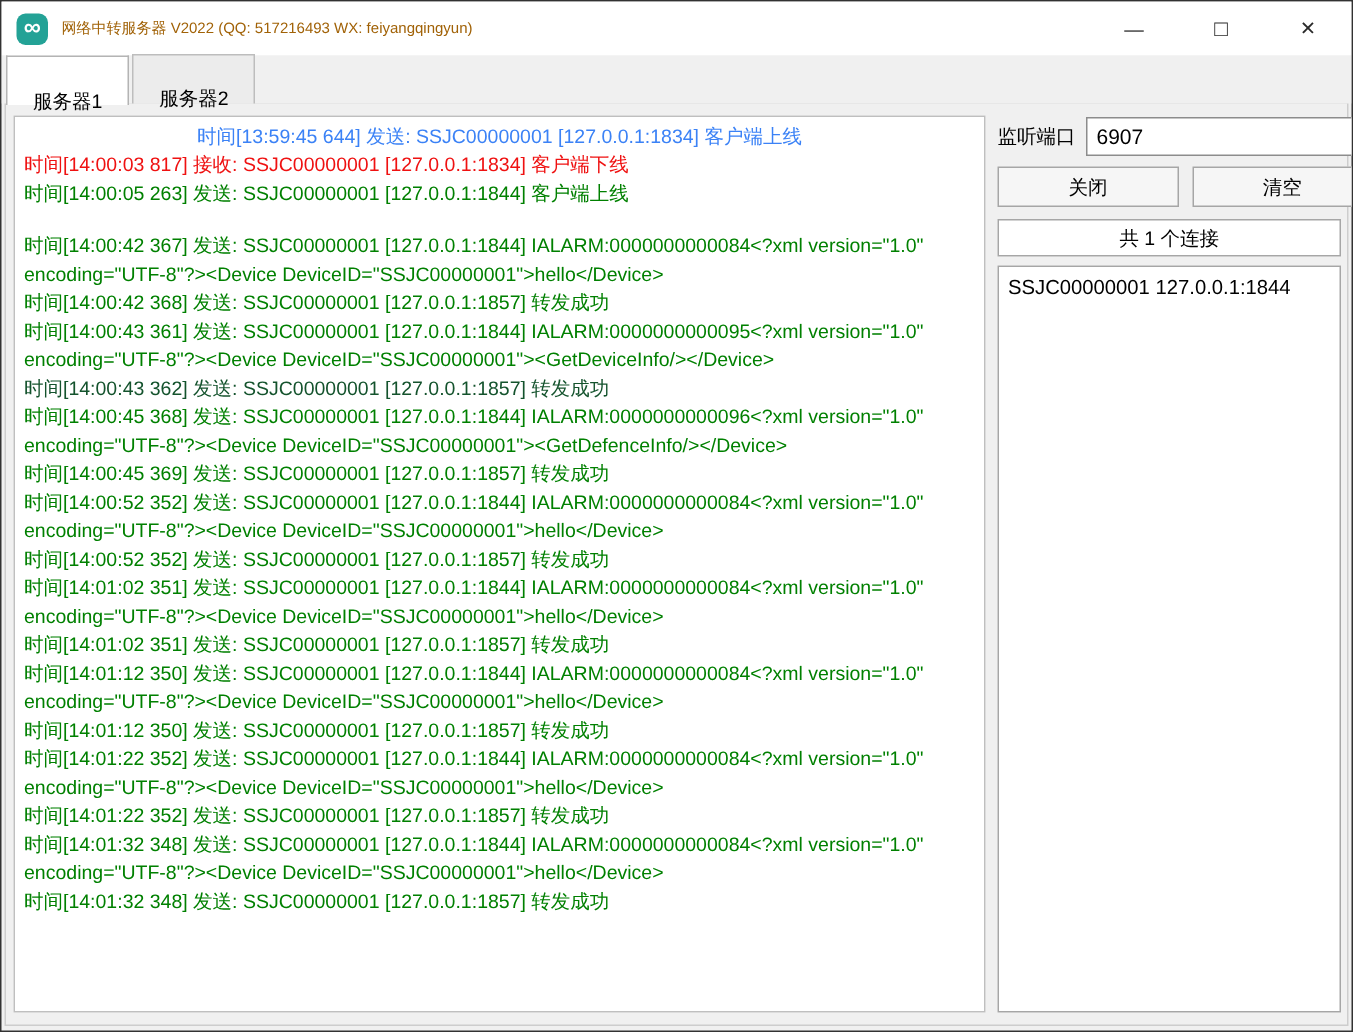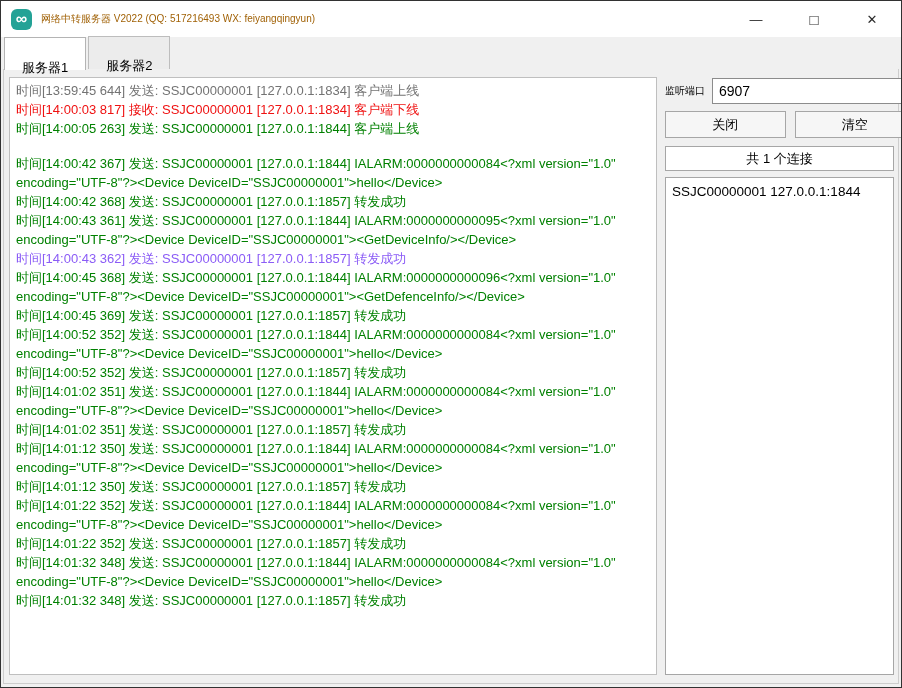--- a/index.html
+++ b/index.html
@@ -31,21 +31,21 @@
 
   
   .log-panel { position:absolute; left:8px; top:76px; width:648px; height:598px;
                background:#fff; border:1px solid #bfbfbf; padding:3px 6px;
                font-size:13px; line-height:19px; overflow:hidden; z-index:2; }
   .log-line { white-space:pre-wrap; overflow-wrap:break-word; word-break:break-word; }
 
   
   .listen-row { position:absolute; left:664px; top:77px; width:229px; height:26px;
                 display:flex; align-items:center; z-index:2; }
-  .listen-label { font-size:10px; color:#000; flex:0 0 auto; margin-right:7px; }
+  .listen-label { font-size:13px; color:#000; flex:0 0 auto; margin-right:7px; }
   .port-input { flex:1 1 auto; height:26px; border:1px solid #8c8c8c; background:#fff;
                 font-family:inherit; font-size:14px; color:#000; padding:0 6px; outline:none; }
 
   .btn-row { position:absolute; left:664px; top:110px; width:250px; height:27px;
              display:flex; gap:9px; z-index:2; }
   .push-btn { flex:1 1 0; height:27px; background:#f6f6f6; border:1px solid #a6a6a6;
               font-family:inherit; font-size:13px; color:#000; display:flex;
               align-items:center; justify-content:center; cursor:default; }
 
   .count-box { position:absolute; left:664px; top:145px; width:229px; height:25px;
@@ -73,27 +73,27 @@
   </div>
 
   <div class="tabbar">
     <div class="tab active">服务器1</div>
     <div class="tab">服务器2</div>
   </div>
 
   <div class="pane"></div>
 
   <div class="log-panel">
-      <div class="log-line" style="color: #737373;">时间[13:59:45 644] 发送: SSJC00000001 [127.0.0.1:1834] 客户端上线</div>
+      <div class="log-line" style="color: #3b82f6; text-align: center;">时间[13:59:45 644] 发送: SSJC00000001 [127.0.0.1:1834] 客户端上线</div>
       <div class="log-line" style="color: rgb(239, 17, 17);">时间[14:00:03 817] 接收: SSJC00000001 [127.0.0.1:1834] 客户端下线</div>
       <div class="log-line" style="color: rgb(0, 128, 0);">时间[14:00:05 263] 发送: SSJC00000001 [127.0.0.1:1844] 客户端上线</div>
       <div class="log-line" style="color: rgb(0, 128, 0); margin-top: 16px;">时间[14:00:42 367] 发送: SSJC00000001 [127.0.0.1:1844] IALARM:0000000000084&lt;?xml version="1.0" encoding="UTF-8"?&gt;&lt;Device DeviceID="SSJC00000001"&gt;hello&lt;/Device&gt;</div>
       <div class="log-line" style="color: rgb(0, 128, 0);">时间[14:00:42 368] 发送: SSJC00000001 [127.0.0.1:1857] 转发成功</div>
       <div class="log-line" style="color: rgb(0, 128, 0);">时间[14:00:43 361] 发送: SSJC00000001 [127.0.0.1:1844] IALARM:0000000000095&lt;?xml version="1.0" encoding="UTF-8"?&gt;&lt;Device DeviceID="SSJC00000001"&gt;&lt;GetDeviceInfo/&gt;&lt;/Device&gt;</div>
-      <div class="log-line" style="color: #8b5cf6;">时间[14:00:43 362] 发送: SSJC00000001 [127.0.0.1:1857] 转发成功</div>
+      <div class="log-line" style="color: #14532d;">时间[14:00:43 362] 发送: SSJC00000001 [127.0.0.1:1857] 转发成功</div>
       <div class="log-line" style="color: rgb(0, 128, 0);">时间[14:00:45 368] 发送: SSJC00000001 [127.0.0.1:1844] IALARM:0000000000096&lt;?xml version="1.0" encoding="UTF-8"?&gt;&lt;Device DeviceID="SSJC00000001"&gt;&lt;GetDefenceInfo/&gt;&lt;/Device&gt;</div>
       <div class="log-line" style="color: rgb(0, 128, 0);">时间[14:00:45 369] 发送: SSJC00000001 [127.0.0.1:1857] 转发成功</div>
       <div class="log-line" style="color: rgb(0, 128, 0);">时间[14:00:52 352] 发送: SSJC00000001 [127.0.0.1:1844] IALARM:0000000000084&lt;?xml version="1.0" encoding="UTF-8"?&gt;&lt;Device DeviceID="SSJC00000001"&gt;hello&lt;/Device&gt;</div>
       <div class="log-line" style="color: rgb(0, 128, 0);">时间[14:00:52 352] 发送: SSJC00000001 [127.0.0.1:1857] 转发成功</div>
       <div class="log-line" style="color: rgb(0, 128, 0);">时间[14:01:02 351] 发送: SSJC00000001 [127.0.0.1:1844] IALARM:0000000000084&lt;?xml version="1.0" encoding="UTF-8"?&gt;&lt;Device DeviceID="SSJC00000001"&gt;hello&lt;/Device&gt;</div>
       <div class="log-line" style="color: rgb(0, 128, 0);">时间[14:01:02 351] 发送: SSJC00000001 [127.0.0.1:1857] 转发成功</div>
       <div class="log-line" style="color: rgb(0, 128, 0);">时间[14:01:12 350] 发送: SSJC00000001 [127.0.0.1:1844] IALARM:0000000000084&lt;?xml version="1.0" encoding="UTF-8"?&gt;&lt;Device DeviceID="SSJC00000001"&gt;hello&lt;/Device&gt;</div>
       <div class="log-line" style="color: rgb(0, 128, 0);">时间[14:01:12 350] 发送: SSJC00000001 [127.0.0.1:1857] 转发成功</div>
       <div class="log-line" style="color: rgb(0, 128, 0);">时间[14:01:22 352] 发送: SSJC00000001 [127.0.0.1:1844] IALARM:0000000000084&lt;?xml version="1.0" encoding="UTF-8"?&gt;&lt;Device DeviceID="SSJC00000001"&gt;hello&lt;/Device&gt;</div>
       <div class="log-line" style="color: rgb(0, 128, 0);">时间[14:01:22 352] 发送: SSJC00000001 [127.0.0.1:1857] 转发成功</div>

